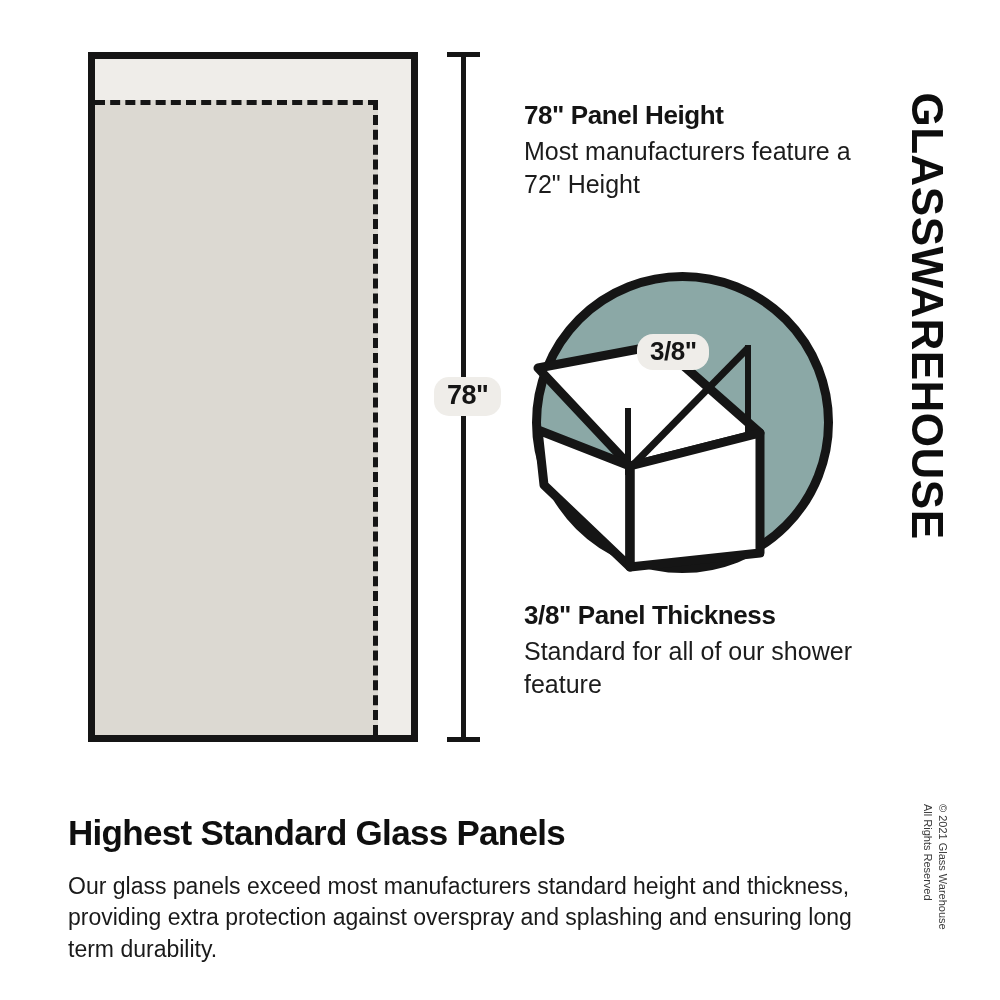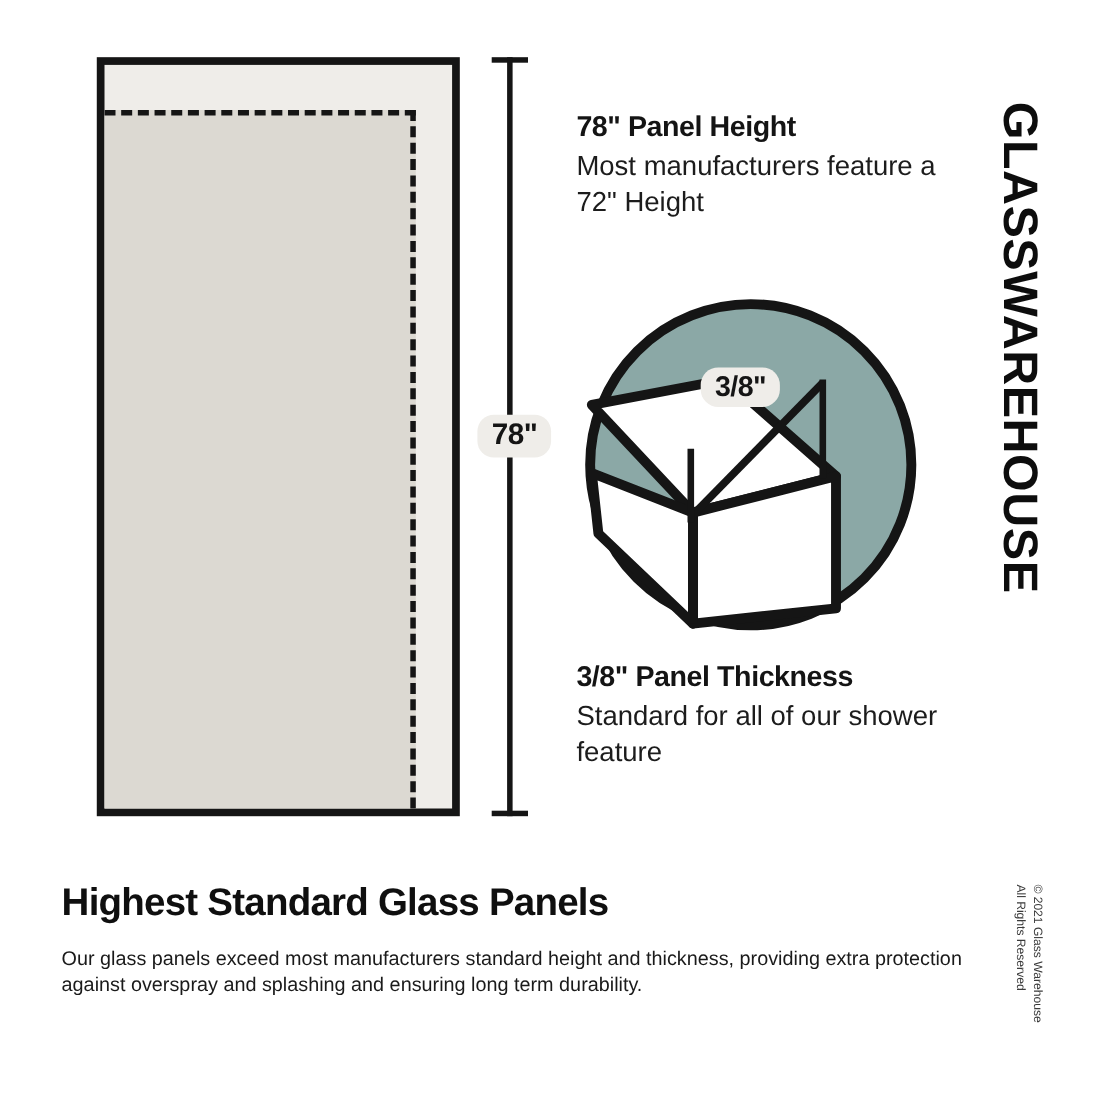--- a/index.html
+++ b/index.html
@@ -184,32 +184,32 @@
 
   
   #footer-heading {
     position: absolute;
     left: 52px;
     top: 798px;
     font-size: 35px;
     font-weight: 700;
     letter-spacing: -0.7px;
     line-height: 1.1;
-    margin: 4px;
+    margin: 16px;
     color: #0f0f0f;
   }
   #footer-paragraph {
     position: absolute;
     left: 52px;
     top: 855px;
     width: 820px;
-    font-size: 18px;
+    font-size: 23px;
     font-weight: 400;
     line-height: 1.36;
-    margin: 4px;
+    margin: 16px;
     color: #1a1a1a;
   }
 </style>
 </head>
 <body>
 
 <div id="panel-diagram">
   <div id="panel-outline"></div>
   <div id="panel-fill-standard"></div>
   <div id="panel-dashed-rect"></div>

